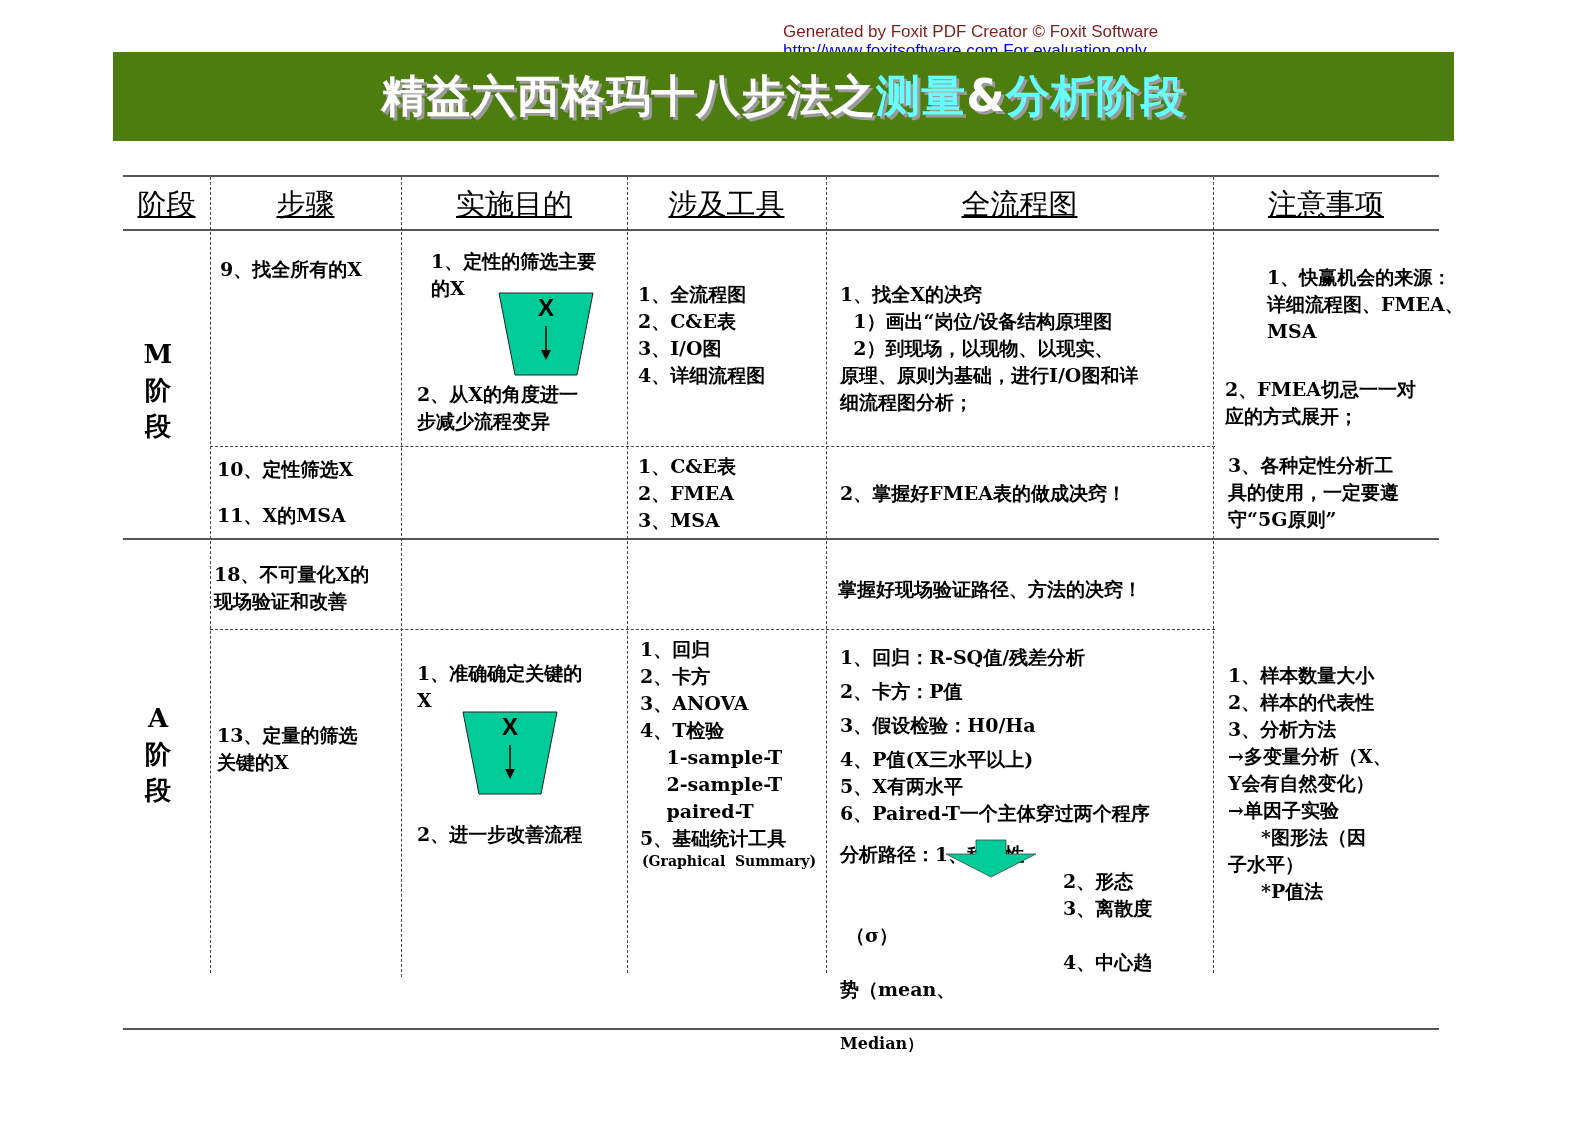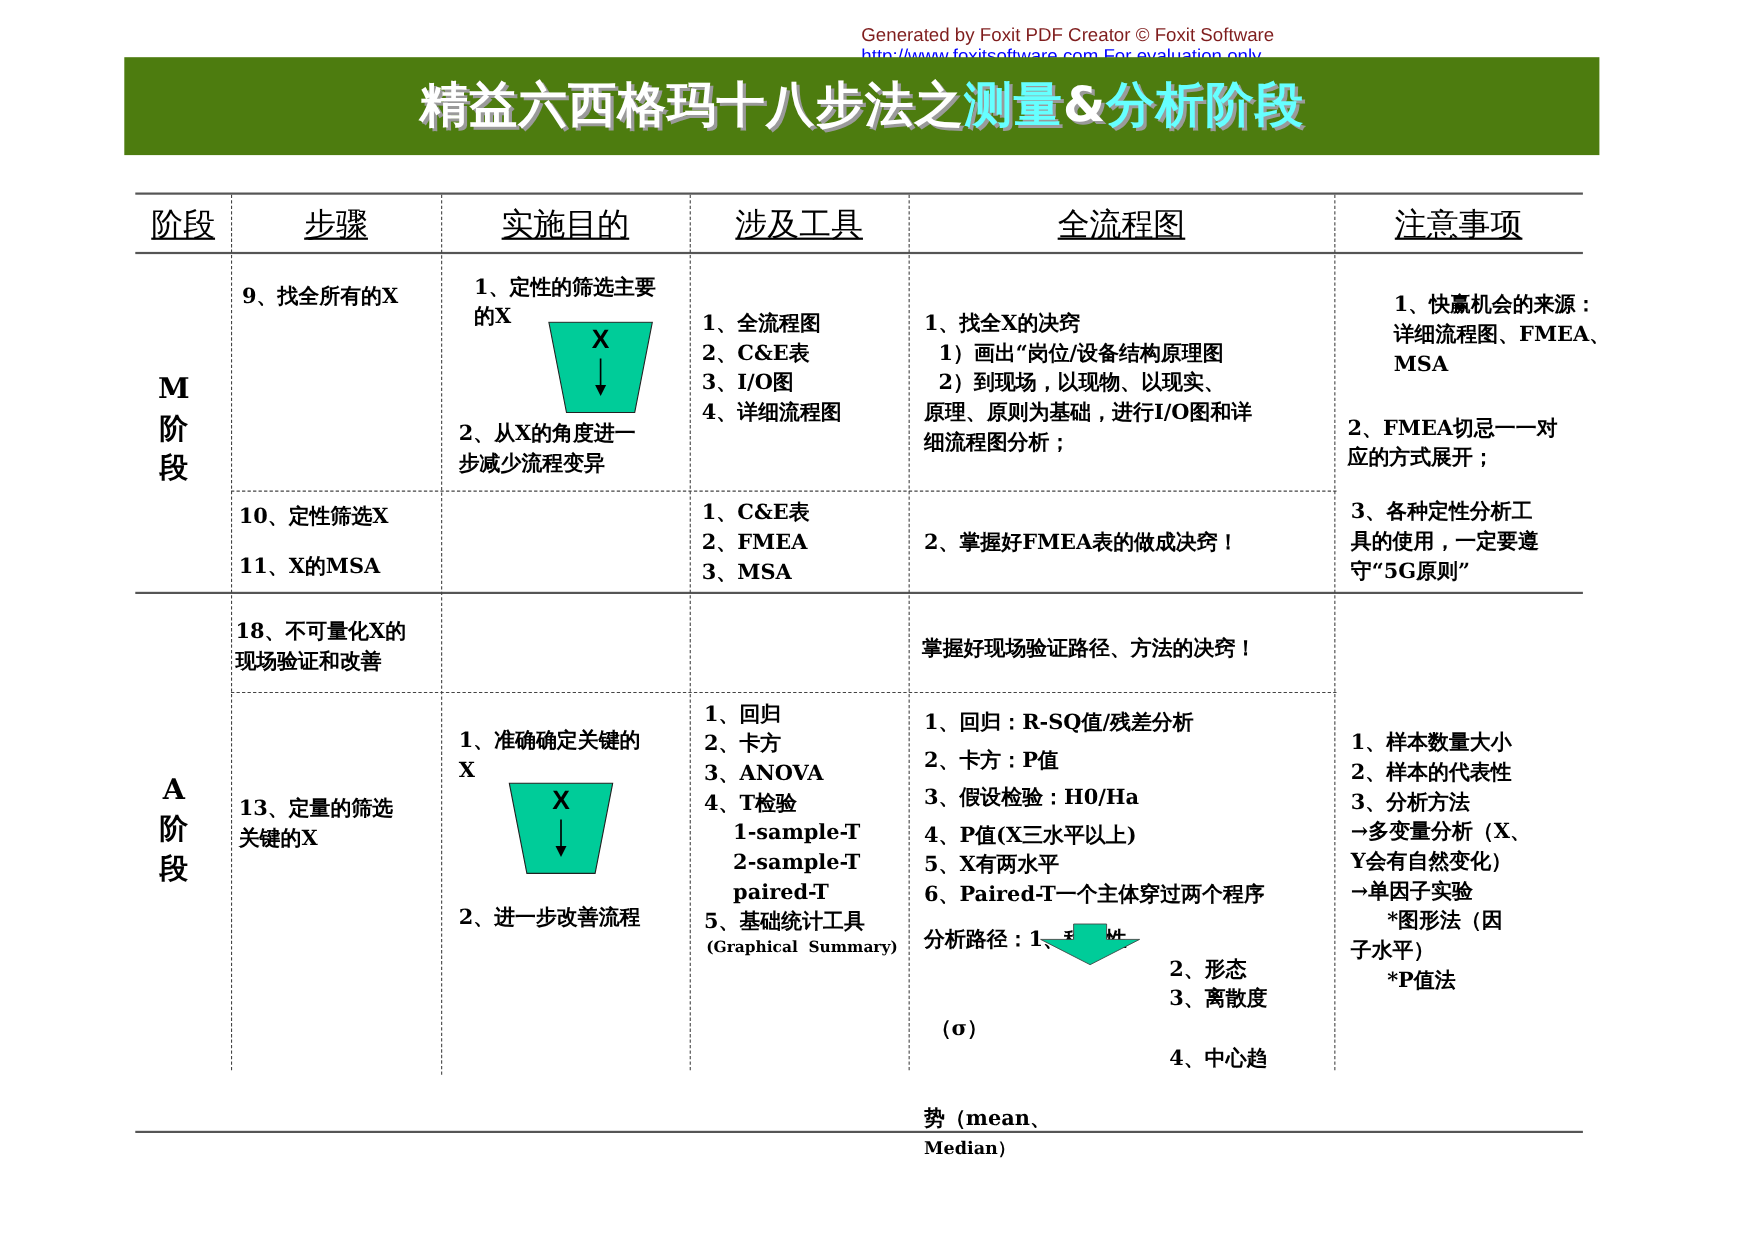--- a/index.html
+++ b/index.html
@@ -131,21 +131,21 @@
 6、Paired-T一个主体穿过两个程序</div>
 
 <div class="cell" style="left:840px; top:841px;">分析路径：1、稳定性</div>
 <svg class="abs" style="left:945px; top:839px;" width="92" height="40">
   <polygon points="31,1 61,1 61,15 91,15 46,38 1,15 31,15" fill="#00cc99" stroke="#444" stroke-width="0.8"></polygon>
 </svg>
 <div class="cell" style="left:1063px; top:868px;">2、形态</div>
 <div class="cell" style="left:1063px; top:895px;">3、离散度</div>
 <div class="cell" style="left:846px; top:922px;">（σ）</div>
 <div class="cell" style="left:1063px; top:949px;">4、中心趋</div>
-<div class="cell" style="left:840px; top:976px;margin-top:28px;">势（mean、</div>
+<div class="cell" style="left:840px; top:976px;">势（mean、</div>
 <div class="cell" style="left:840px; top:1030px; font-size:16px;">Median）</div>
 
 <div class="cell" style="left:1228px; top:662px;">1、样本数量大小
 2、样本的代表性
 3、分析方法
 →多变量分析（X、
 Y会有自然变化）
 →单因子实验
      *图形法（因
 子水平）

